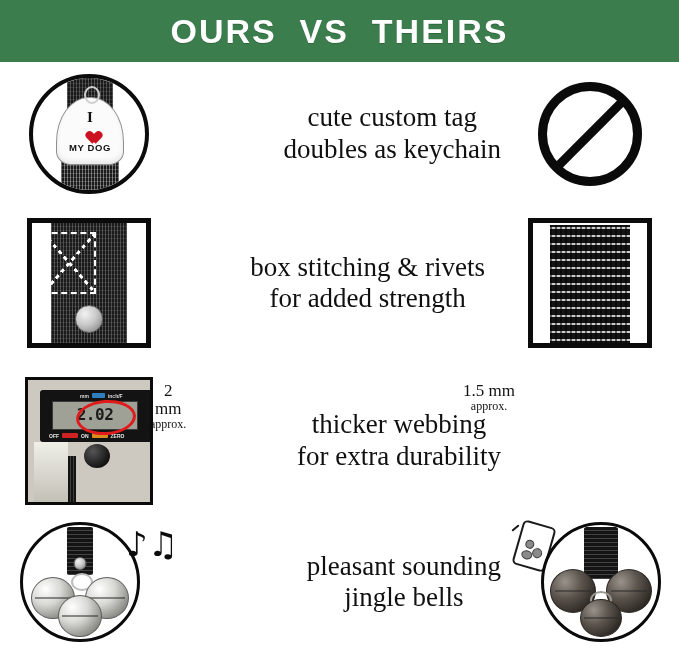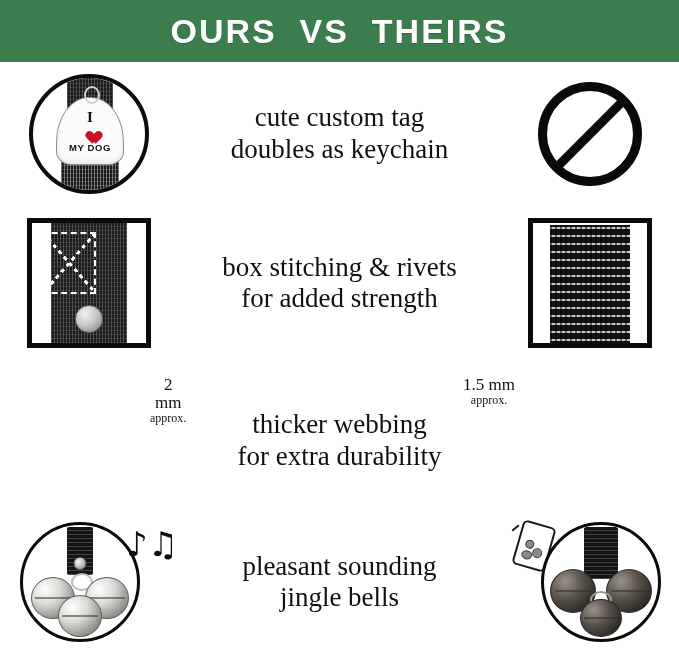--- a/index.html
+++ b/index.html
@@ -57,21 +57,21 @@
     align-items: center;
     justify-content: center;
     position: relative;
     flex: none;
   }
   .cell-center {
     flex: 1 1 auto;
     height: 100%;
     display: flex;
     flex-direction: column;
-    align-items: center;
+    align-items: flex-end;
     justify-content: center;
     text-align: center;
   }
 
   .caption {
     font-family: "Liberation Serif", serif;
     font-size: 27px;
     line-height: 1.16;
     color: #101010;
     white-space: pre-line;
@@ -364,21 +364,21 @@
     background-color: #131313;
     background-image: repeating-linear-gradient(90deg, rgba(255,255,255,0.18) 0 1px, rgba(0,0,0,0) 1px 3px);
   }
   .measure-label {
     position: absolute;
     font-family: "Liberation Serif", serif;
     text-align: center;
     color: #111;
     line-height: 1.05;
   }
-  .measure-label .big { font-size: 17px; display: block; }
+  .measure-label .big { font-size: 17px; display: block; margin-top: 6px; }
   .measure-label .small { font-size: 12px; display: block; }
 
   
   .bell-circle {
     width: 114px; height: 114px;
     border-radius: 50%;
     border: 3px solid #0a0a0a;
     position: relative;
     background: #ffffff;
     overflow: hidden;
@@ -507,20 +507,43 @@
   <div class="cell-right">
     <div class="square-photo">
       <div class="strap-horz-stitch"></div>
     </div>
   </div>
 </div>
 
 <div class="row row-3">
 
   <div class="cell-left">
+    <div class="caliper-photo">
+      <div class="caliper-strap"></div>
+      <div class="caliper-jaw"></div>
+      <div class="caliper-knob"></div>
+      <div class="caliper-body">
+        <div class="caliper-toprow">
+          <span class="cap-mm">mm</span>
+          <span class="cap-key"></span>
+          <span class="cap-inch">inch/F</span>
+        </div>
+        <div class="lcd">
+          <span class="lcd-value">2.02</span>
+        </div>
+        <div class="red-ellipse"></div>
+        <div class="caliper-btns">
+          <span class="btn-label">OFF</span>
+          <span class="btn-red"></span>
+          <span class="btn-label">ON</span>
+          <span class="btn-org"></span>
+          <span class="btn-label">ZERO</span>
+        </div>
+      </div>
+    </div>
     <div class="measure-label" style="left:150px; top:8px;">
       <span class="big">2 mm</span>
       <span class="small">approx.</span>
     </div>
   </div>
 
   <div class="cell-center">
     <div class="caption">thicker webbing
 for extra durability</div>
   </div>

